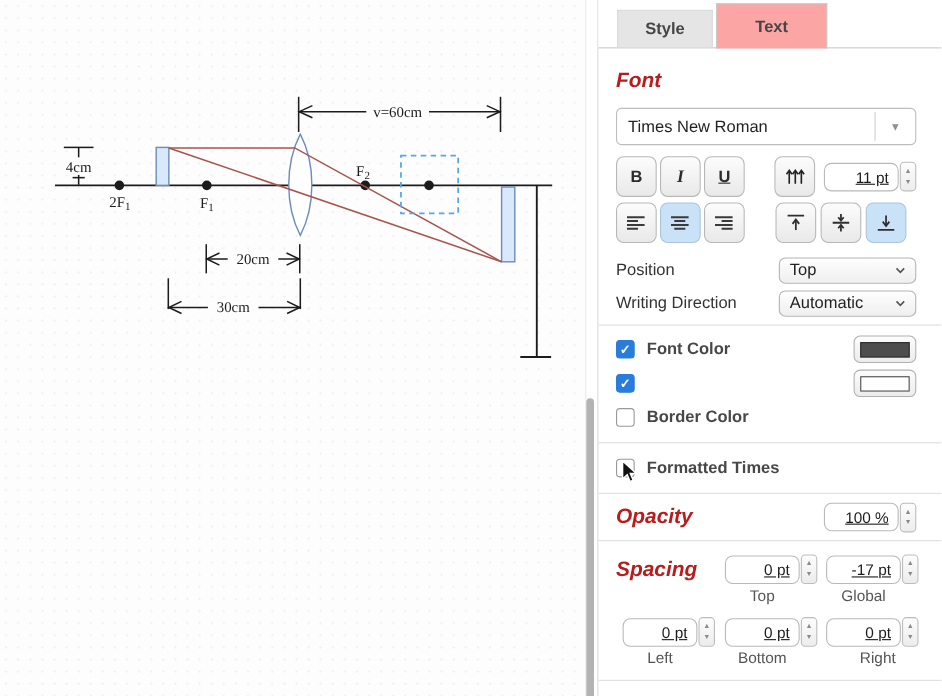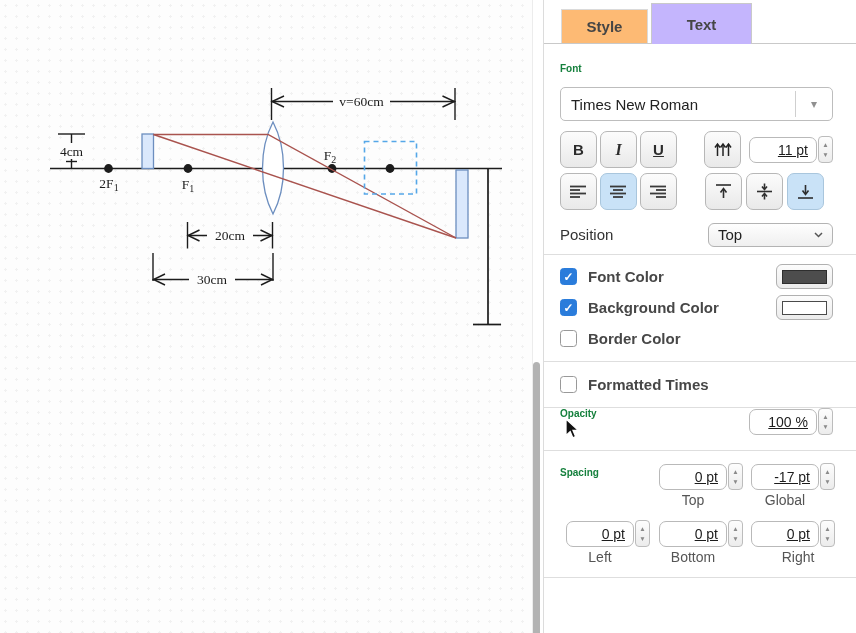--- a/index.html
+++ b/index.html
@@ -14,30 +14,30 @@
 
   .vscroll{position:absolute;left:533px;top:362px;width:7px;height:271px;background:#b3b3b3;
            border-radius:4px 4px 0 0;}
 
   
   .panel{position:absolute;left:543px;top:0;width:313px;height:633px;background:#fff;
          border-left:1px solid #dcdcdc;box-sizing:border-box;color:#3d3d3d;}
   .tabs{position:relative;height:44px;box-sizing:border-box;border-bottom:1px solid #c9c9c9;
         display:flex;align-items:flex-end;padding-left:17px;background:#fff;}
   .tab{box-sizing:border-box;height:34px;display:flex;align-items:center;justify-content:center;
-       background:#fdba74;border:1px solid #dadada;border-bottom:none;font-size:15px;font-weight:bold;
+       background:#e5e5e5;border:1px solid #dadada;border-bottom:none;font-size:15px;font-weight:bold;
        color:#454545;margin-right:3px;}
   .tab-style{width:87px;}
   .tab-text{width:101px;}
   .tab-arrange{width:105px;flex-grow:1;margin-right:0;}
-  .tab.active{background:#c4b5fd;height:41px;margin-bottom:-1px;border:1px solid #c9c9c9;border-bottom:none;z-index:2;}
+  .tab.active{background:#fca5a5;height:41px;margin-bottom:-1px;border:1px solid #c9c9c9;border-bottom:none;z-index:2;}
 
   .sec{padding:0 23px 0 16px;box-sizing:border-box;}
   .sec-border{border-top:1px solid #dedede;}
-  .sec-title{font-size:10px;font-weight:bold;color:#15803d;}
+  .sec-title{font-size:19px;font-weight:bold;color:#b91c1c;font-style:italic;}
 
   
   .sec-font{padding-top:19px;padding-bottom:7px;}
   .wide-select{margin-top:13px;height:34px;box-sizing:border-box;border:1px solid #bdbdbd;border-radius:5px;
                background:#fff;display:flex;align-items:center;padding-left:10px;font-size:15px;color:#222;}
   .wide-select .sep{margin-left:auto;width:1px;height:26px;background:#cfcfcf;}
   .wide-select .dd{width:36px;text-align:center;color:#909090;font-size:12px;}
 
   .btnrow{display:flex;align-items:center;margin-top:10px;}
   .btnrow2{margin-top:5px;}
@@ -74,21 +74,21 @@
   .cb{box-sizing:border-box;width:17px;height:17px;border:1px solid #999;border-radius:3.5px;background:#fff;
       display:flex;align-items:center;justify-content:center;flex:none;}
   .cb.checked{background:#2a7cdb;border-color:#2a7cdb;}
   .cb .ck{color:#fff;font-size:12px;font-weight:bold;line-height:1;}
   .checkrow .clbl{margin-left:11px;font-size:15px;font-weight:bold;color:#474747;}
   .swatch{margin-left:auto;box-sizing:border-box;width:57px;height:25px;border:1px solid #b0b0b0;border-radius:6px;
           background:linear-gradient(#fcfcfc,#ececec);display:flex;align-items:center;justify-content:center;}
   .swatch .chip{width:45px;height:14px;border:1px solid #4a4a4a;box-sizing:border-box;}
 
   .sec-formatted{height:46px;display:flex;align-items:center;}
-  .sec-opacity{height:43px;display:flex;align-items:flex-start;}
+  .sec-opacity{height:43px;display:flex;align-items:center;}
   .sec-opacity .rgroup{margin-left:auto;}
 
   .sec-spacing{position:relative;height:126px;border-bottom:1px solid #dedede;}
   .sp-abs{position:absolute;}
   .sp-lbl{font-size:14px;color:#555;width:68px;text-align:center;position:absolute;}
   .fieldgrp{display:flex;align-items:center;}
 
   
   .cursor{position:absolute;left:564px;top:418px;z-index:50;pointer-events:none;}
 </style>
@@ -262,37 +262,45 @@
 
       <div class="selrow">
         <span class="lbl">Position</span>
         <div class="mac-select">
           <span>Top</span>
           <svg width="9" height="6" viewBox="0 0 9 6" stroke="#555" stroke-width="1.5" fill="none">
               <polyline points="1,1 4.5,4.5 8,1"></polyline>
             </svg>
         </div>
       </div>
+      <div class="selrow selrow2">
+        <span class="lbl">Writing Direction</span>
+        <div class="mac-select">
+          <span>Automatic</span>
+          <svg width="9" height="6" viewBox="0 0 9 6" stroke="#555" stroke-width="1.5" fill="none">
+              <polyline points="1,1 4.5,4.5 8,1"></polyline>
+            </svg>
+        </div>
+      </div>
     </div>
 
     <div class="sec sec-border sec-colors">
       <div class="checkrow">
         <span class="cb checked">
           <span class="ck">✓</span>
         </span>
         <span class="clbl">Font Color</span>
         <span class="swatch">
           <span class="chip" style="background:#4d4d4d;border-color:#2e2e2e;"></span>
         </span>
       </div>
       <div class="checkrow">
         <span class="cb checked">
           <span class="ck">✓</span>
         </span>
-        <span class="clbl">Background Color</span>
         <span class="swatch">
           <span class="chip" style="background:#ffffff;"></span>
         </span>
       </div>
       <div class="checkrow">
         <span class="cb"></span>
         <span class="clbl">Border Color</span>
       </div>
     </div>
 

